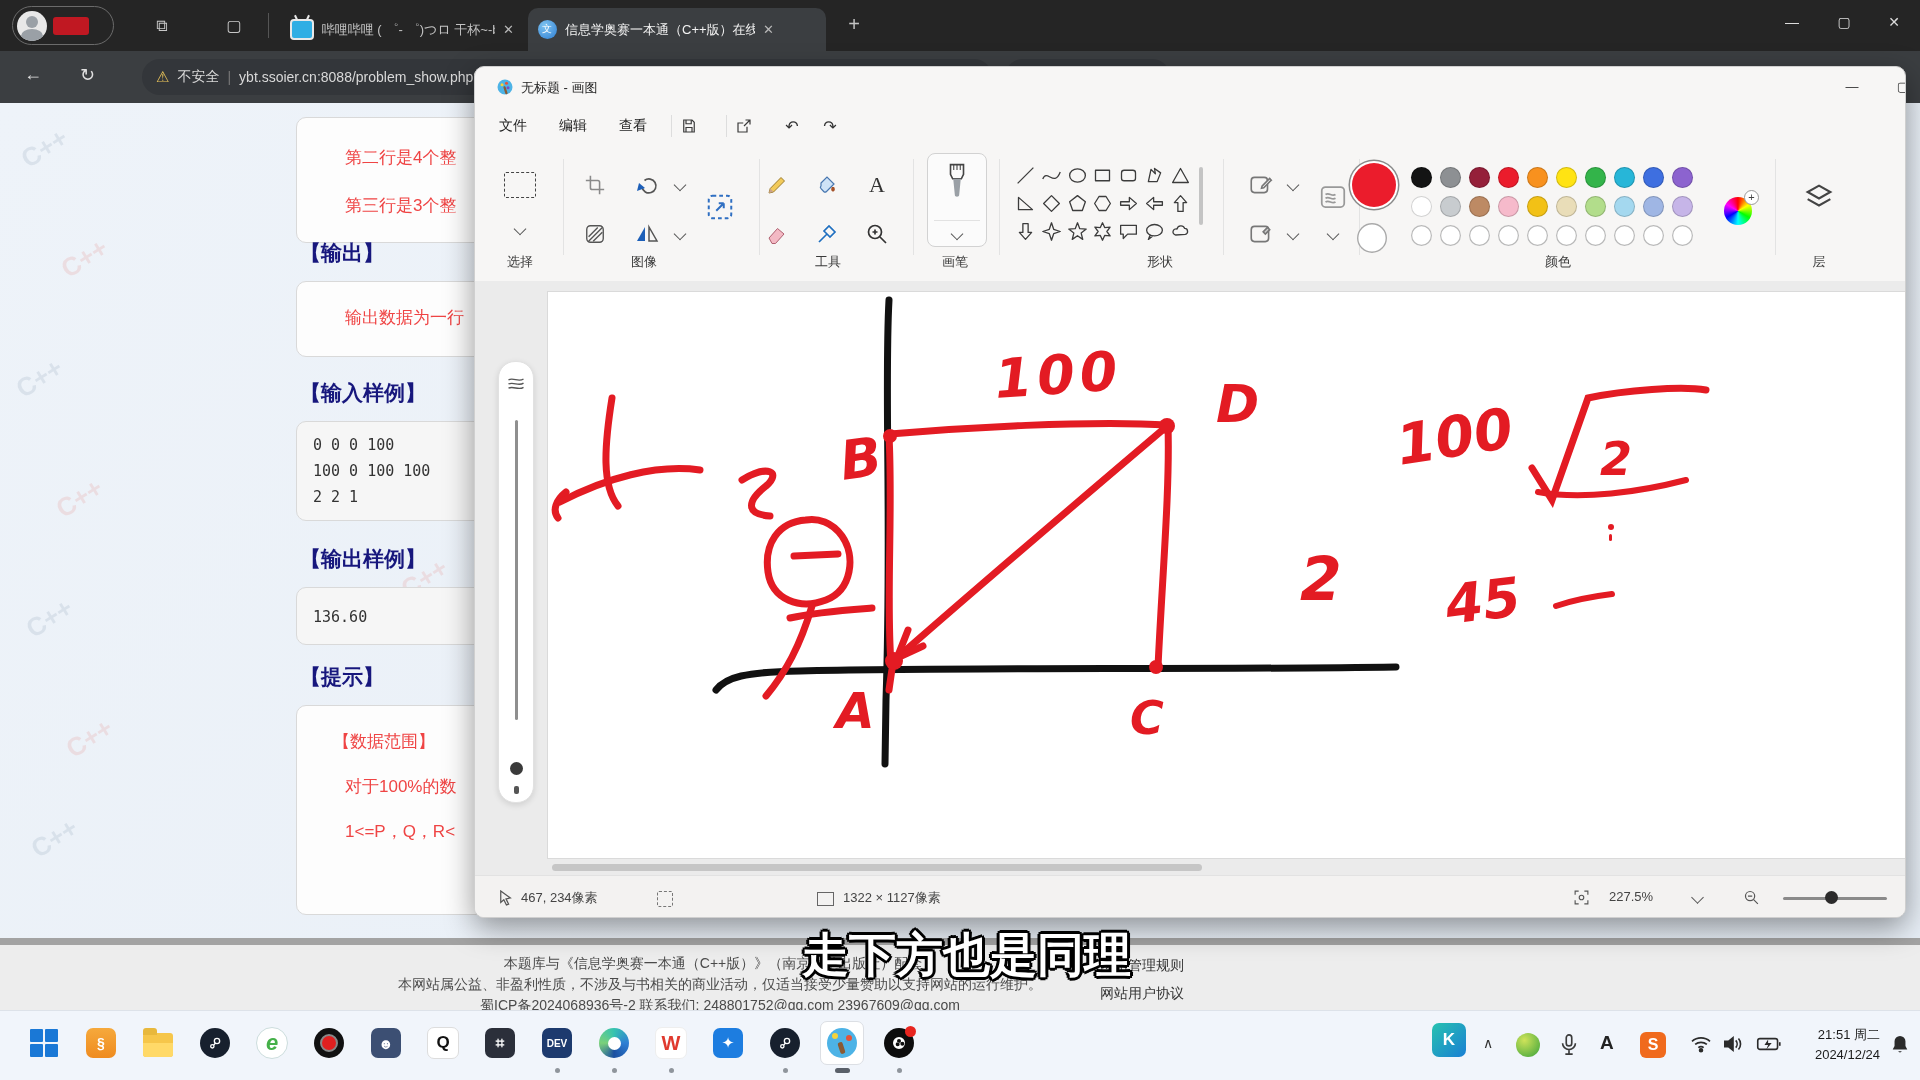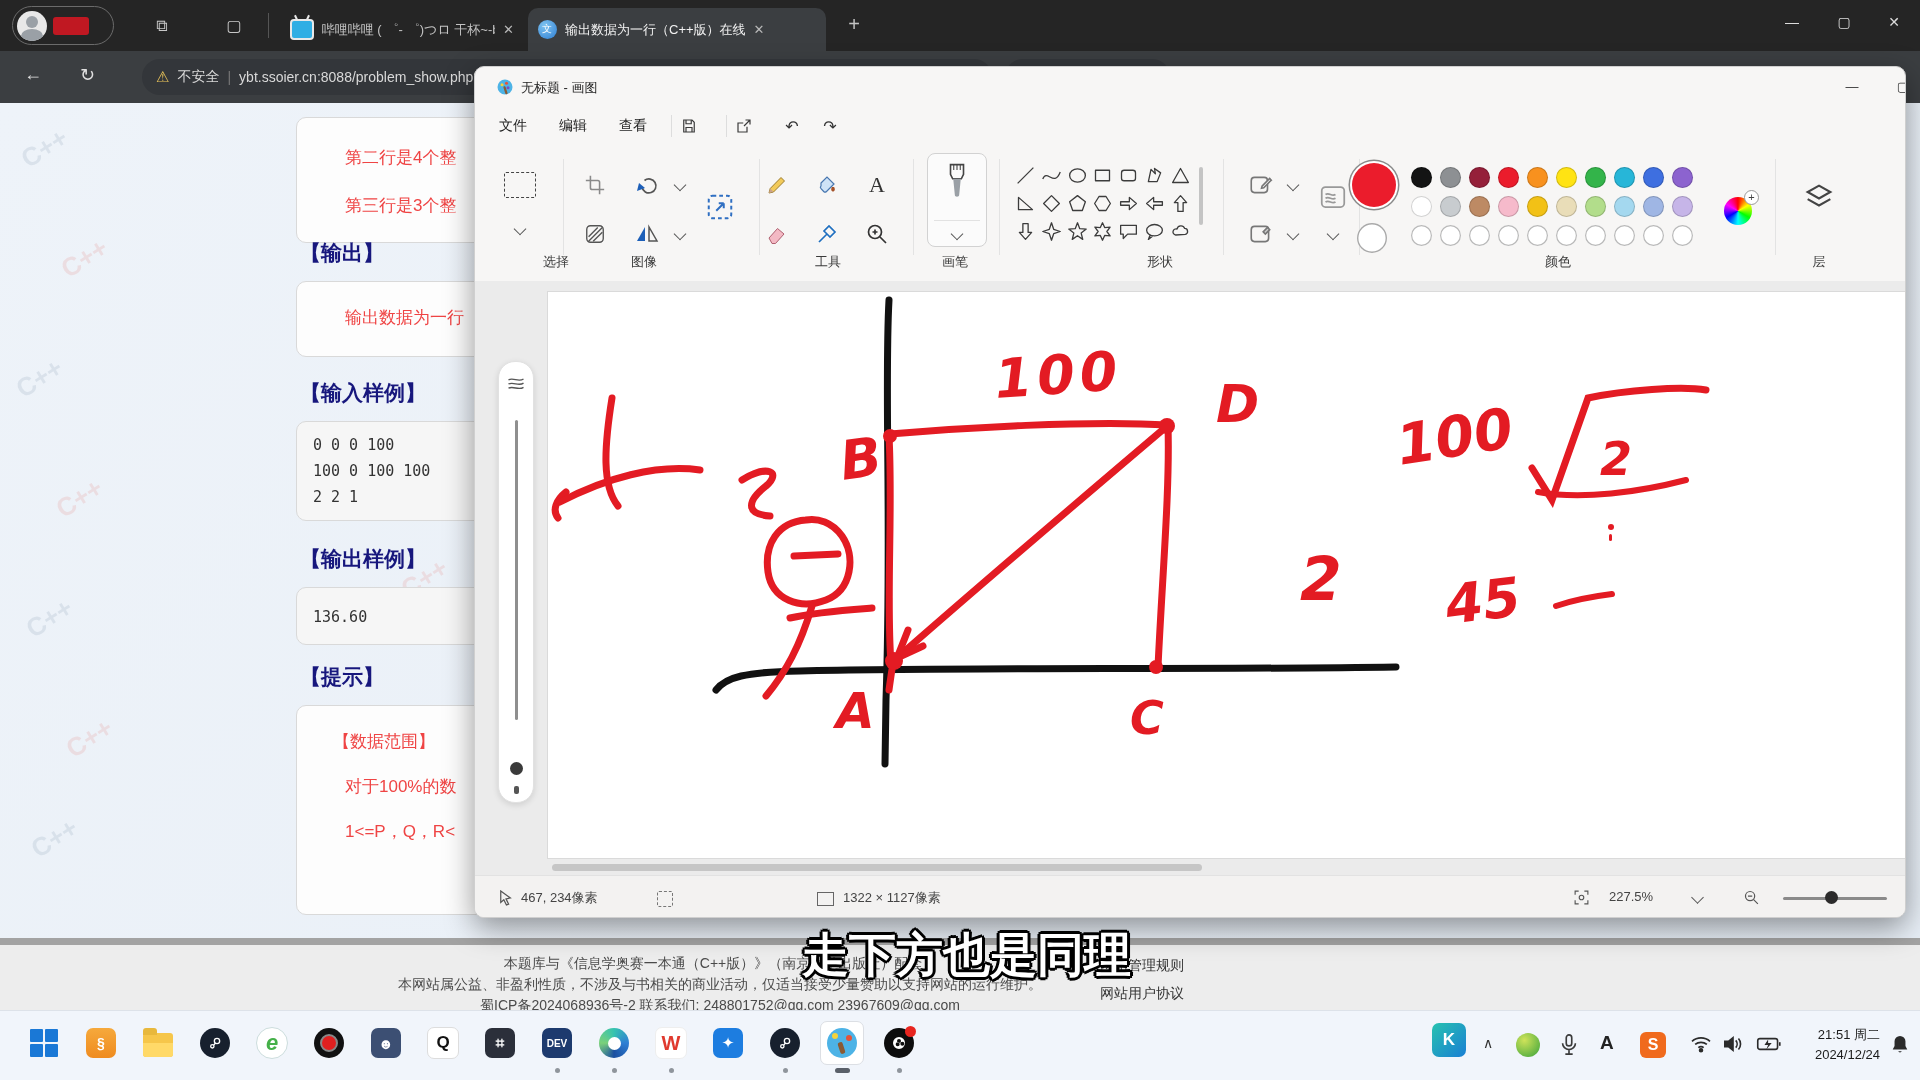--- a/index.html
+++ b/index.html
@@ -171,21 +171,21 @@
     <div class="strip-icon" style="left:222px;">▢</div>
     <div style="position:absolute;left:268px;top:13px;width:1px;height:25px;background:#555;"></div>
 
     <div class="tab inactive" style="left:280px;width:244px;">
       <span class="bili-icon"></span>
       <span class="title">哔哩哔哩 ( ゜- ゜)つロ 干杯~-bilib</span>
       <span class="close">✕</span>
     </div>
     <div class="tab active" style="left:528px;width:298px;">
       <span class="oj-icon"></span>
-      <span class="title">输出数据为一行（C++版）在线</span>
+      <span class="title">信息学奥赛一本通（C++版）在线</span>
       <span class="close">✕</span>
     </div>
     <div class="strip-icon" style="left:842px;top:12px;font-size:20px;color:#c3c3c3;">+</div>
 
     <div class="win-ctl" style="left:1766px;">—</div>
     <div class="win-ctl" style="left:1818px;">▢</div>
     <div class="win-ctl" style="left:1868px;">✕</div>
   </div>
 
   <div id="addrbar"></div>
@@ -252,21 +252,21 @@
       <span class="mbar-btn">↶</span>
       <span class="mbar-btn">↷</span>
     </div>
 
     <div id="pw-ribbon">
 
       <div class="rb-ic" style="left:45px;top:40px;">
           <div class="sel-rect"></div>
         </div>
       <span class="chev abs" style="left:45px;top:84px;"></span>
-      <div class="rb-label" style="left:45px;margin-left:36px;">选择</div>
+      <div class="rb-label" style="left:45px;">选择</div>
       <div class="rb-sep" style="left:88px;"></div>
 
       <div class="rb-ic" style="left:120px;top:40px;">
         <svg width="22" height="22" viewBox="0 0 24 24" fill="none" stroke="#8a8a8a" stroke-width="1.7">
             <path d="M7 2v13a2 2 0 0 0 2 2h13M2 7h13a2 2 0 0 1 2 2v13"></path>
           </svg>
         </div>
       <div class="rb-ic" style="left:172px;top:40px;">
         <svg width="24" height="24" viewBox="0 0 24 24">
             <path d="M7 14a7 7 0 1 0 2.5-6.5" fill="none" stroke="#555" stroke-width="1.7"></path>

